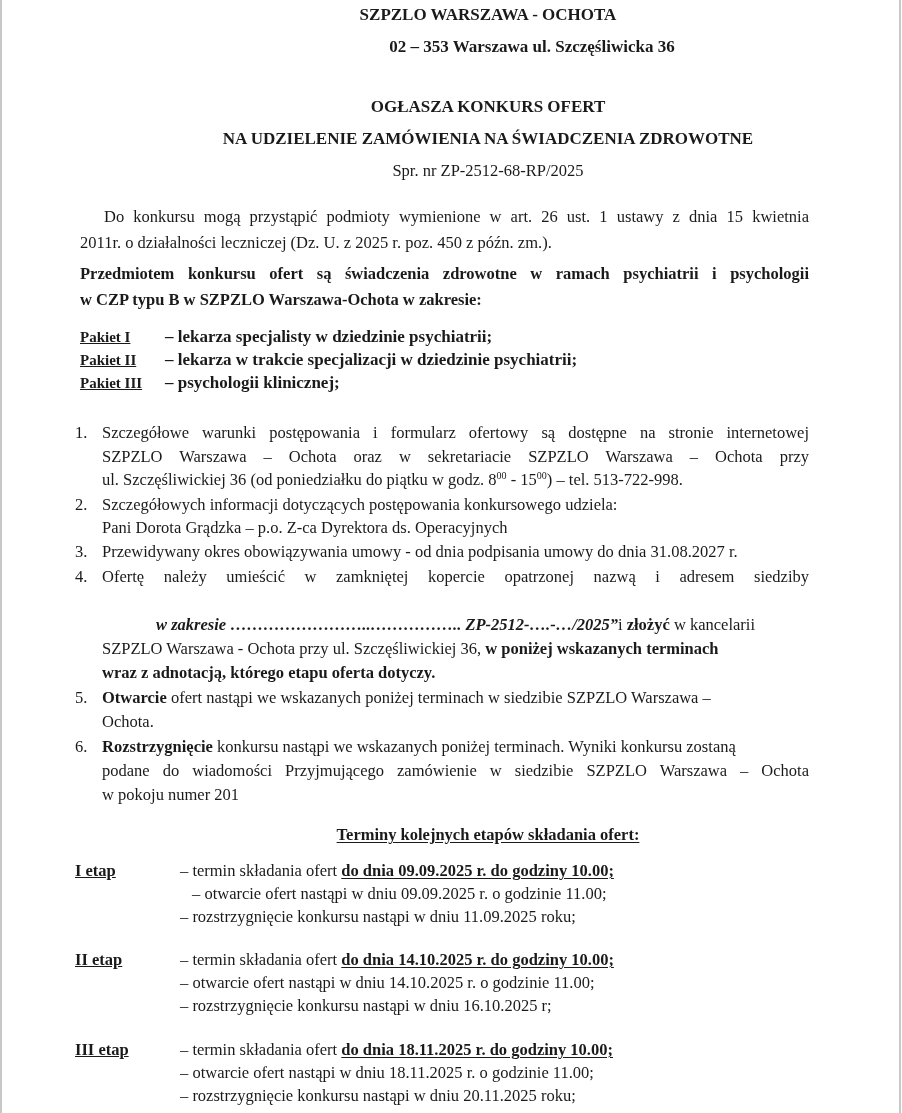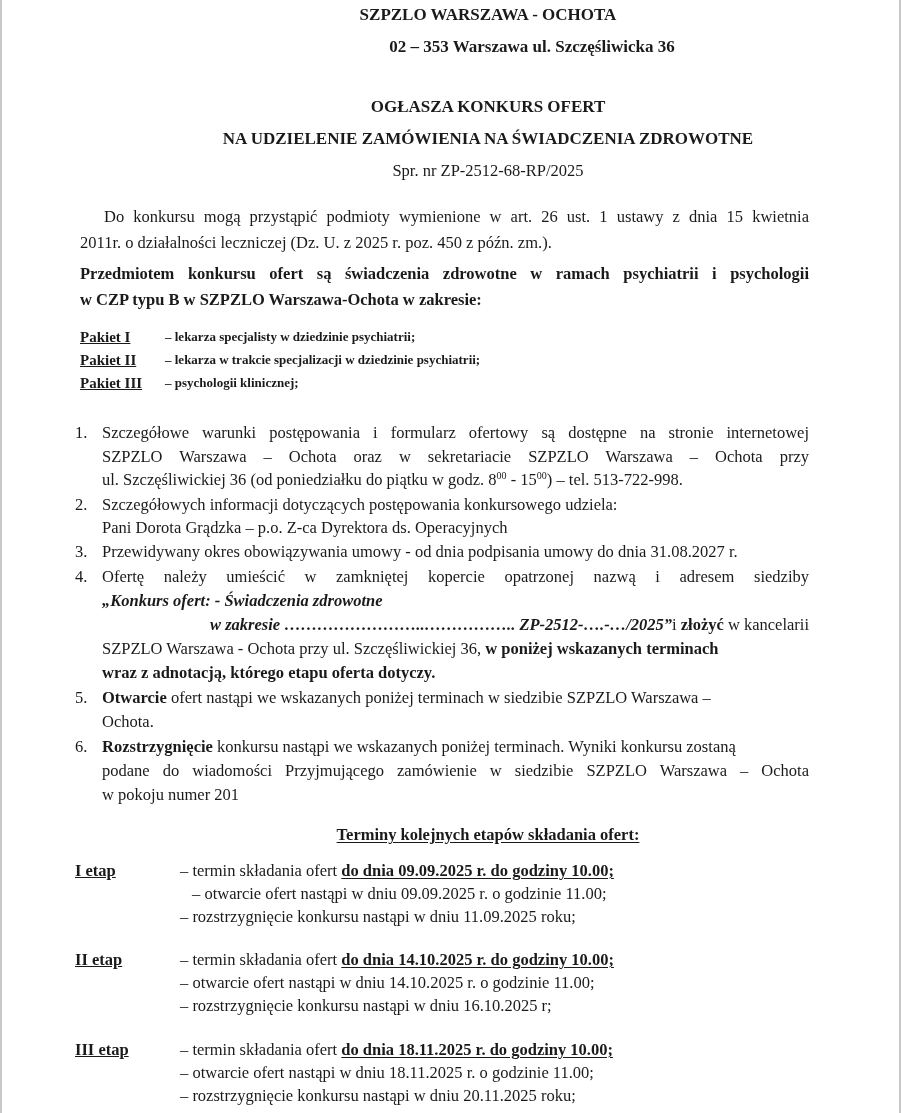--- a/index.html
+++ b/index.html
@@ -12,21 +12,21 @@
     .page-border-right { position: absolute; left: 899px; top: 0; width: 2px; height: 1113px; background: #c8c8c8; }
     .line { position: absolute; white-space: nowrap; font-size: 16.5px; line-height: 20px; }
     .center { left: 0; width: 902px; text-align: center; margin-left: 37px; }
     .b { font-weight: bold; }
     .i { font-style: italic; }
     .u { text-decoration: underline; text-underline-offset: 2px; }
     .just { text-align: justify; text-align-last: justify; }
     .hdr { font-size: 17px; font-weight: bold; }
     .num { position: absolute; font-size: 16.5px; line-height: 20px; }
     .pk-label { position: absolute; font-size: 15px; line-height: 20px; font-weight: bold; text-decoration: underline; }
-    .pk-text { position: absolute; font-size: 13px; line-height: 20px; font-weight: bold; white-space: nowrap; }
+    .pk-text { position: absolute; font-size: 17px; line-height: 20px; font-weight: bold; white-space: nowrap; }
     .etap-label { position: absolute; font-size: 16.5px; line-height: 20px; font-weight: bold; text-decoration: underline; }
     sup { font-size: 10px; line-height: 0; vertical-align: super; text-align: center; }
   </style>
 </head>
 <body>
 
 <div class="page-border-left"></div>
 <div class="page-border-right"></div>
 
 <div class="line center hdr" style="top:5px;">SZPZLO WARSZAWA - OCHOTA</div>
@@ -60,23 +60,22 @@
   <div class="num" style="top:495px; left:75px;">2.</div>
   <div class="line" style="top:495px; left:102px;">Szczegółowych informacji dotyczących postępowania konkursowego udziela:</div>
   <div class="line" style="top:518px; left:102px;">Pani Dorota Grądzka – p.o. Z-ca Dyrektora ds. Operacyjnych</div>
 
   <div class="num" style="top:542px; left:75px;">3.</div>
   <div class="line" style="top:542px; left:102px;">Przewidywany okres obowiązywania umowy - od dnia podpisania umowy do dnia 31.08.2027 r.</div>
 
   <div class="num" style="top:567px; left:75px;">4.</div>
   <div class="line just" style="top:567px; left:102px; width:707px;">Ofertę należy umieścić w zamkniętej kopercie opatrzonej nazwą i adresem siedziby</div>
   <div class="line" style="top:591px; left:102px; width:707px; display:flex; justify-content:space-between;">
-      <span class="b i">„Konkurs ofert: - Świadczenia zdrowotne</span>
     </div>
-  <div class="line" style="top:615px; left:102px; width:707px; display:flex; justify-content:flex-end;">
+  <div class="line" style="top:615px; left:102px; width:707px; display:flex; justify-content:center;">
       <span class="b i">w zakresie   ……………………..…………….. ZP-2512-….-…/2025”</span>
       <span><span>  i </span><span class="b">złożyć</span><span> w kancelarii</span></span>
     </div>
   <div class="line" style="top:639px; left:102px;"><span>SZPZLO Warszawa - Ochota przy ul. Szczęśliwickiej 36,  </span><span class="b">w poniżej wskazanych terminach</span></div>
   <div class="line b" style="top:663px; left:102px;">wraz z adnotacją, którego etapu oferta dotyczy.</div>
 
   <div class="num" style="top:688px; left:75px;">5.</div>
   <div class="line" style="top:688px; left:102px; width:707px;"><span class="b">Otwarcie</span><span> ofert nastąpi we wskazanych poniżej terminach w siedzibie SZPZLO Warszawa –</span></div>
   <div class="line" style="top:712px; left:102px;">Ochota.</div>
 

